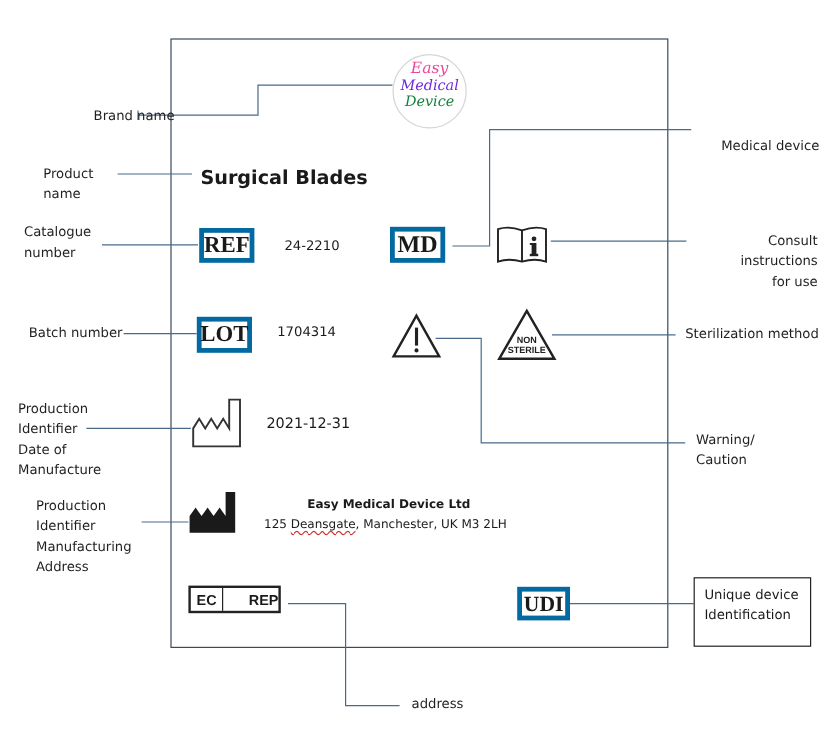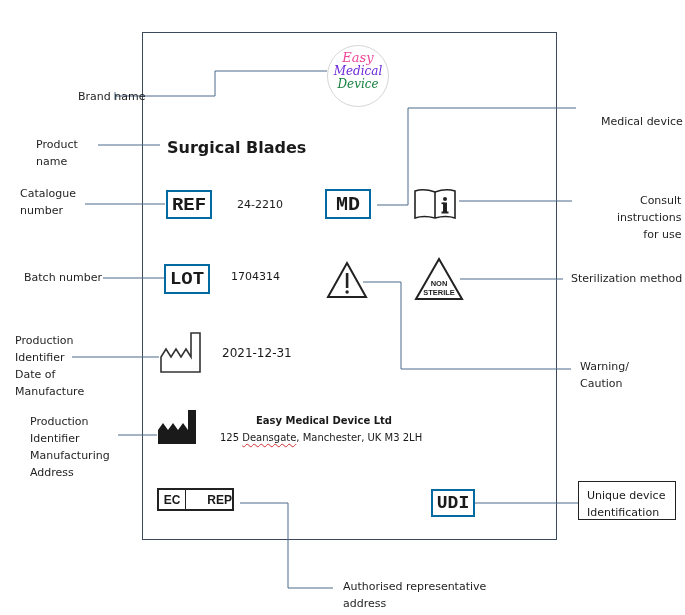--- a/index.html
+++ b/index.html
@@ -4,25 +4,25 @@
 <style>
   html, body { margin: 0; padding: 0; background: #ffffff; }
   body { width: 685px; height: 615px; position: relative; overflow: hidden;
          font-family: "DejaVu Sans", sans-serif; color: #1a1a1a; }
   .abs { position: absolute; }
   .label { position: absolute; font-size: 11px; line-height: 17px; color: #1f1f1f; white-space: nowrap; }
   .label span { display: block; }
   #main-box { position: absolute; left: 142px; top: 32px; width: 415px; height: 508px;
               border: 1.5px solid #3a4a5c; box-sizing: border-box; }
   #lines { position: absolute; left: 0; top: 0; width: 685px; height: 615px; pointer-events: none; }
-  .boxsym { position: absolute; border: 2px solid #0369a1; background: #fff;
-            font-family: Liberation Mono, monospace; font-weight: bold; color: #1a1a1a;
+  .boxsym { position: absolute; border: 4px solid #0369a1; background: #fff;
+            font-family: Liberation Serif, serif; font-weight: bold; color: #1a1a1a;
             display: flex; align-items: center; justify-content: center; box-sizing: border-box; }
   .value { position: absolute; font-size: 11px; color: #1a1a1a; white-space: nowrap; font-family: "DejaVu Sans", sans-serif; }
-  #udi-callout { position: absolute; left: 578px; top: 481px; width: 98px; height: 39px;
+  #udi-callout { position: absolute; left: 578px; top: 481px; width: 98px; height: 58px;
                  border: 1px solid #222; box-sizing: border-box; padding: 5px 0 0 8px;
                  font-size: 11px; line-height: 17px; }
   #udi-callout span { display: block; white-space: nowrap; }
   #logo { position: absolute; left: 327px; top: 45px; width: 62px; height: 62px; border-radius: 50%;
           border: 1px solid #d6d6d6; background: #fff; text-align: center; box-sizing: border-box; }
   #logo .l1 { font-family: "DejaVu Serif", serif; font-style: italic; color: #ec4899; font-size: 13px; line-height: 14px; margin-top: 5px; display: block; }
   #logo .l2 { font-family: "DejaVu Serif", serif; font-style: italic; color: #6d28d9; font-size: 12px; line-height: 13px; display: block; }
   #logo .l3 { font-family: "DejaVu Serif", serif; font-style: italic; color: #15803d; font-size: 12px; line-height: 13px; display: block; }
   .squiggle { text-decoration: underline wavy #d03030; text-decoration-thickness: 1px; text-underline-offset: 2px; }
 </style>
@@ -167,15 +167,14 @@
 </div>
 <div class="label" style="left:580px; top:358px;">
   <span>Warning/</span>
   <span>Caution</span>
 </div>
 <div id="udi-callout">
   <span>Unique device</span>
   <span>Identification</span>
 </div>
 <div class="label" style="left:343px; top:578px;">
-  <span>Authorised representative</span>
   <span>address</span>
 </div>
 
 </body></html>

